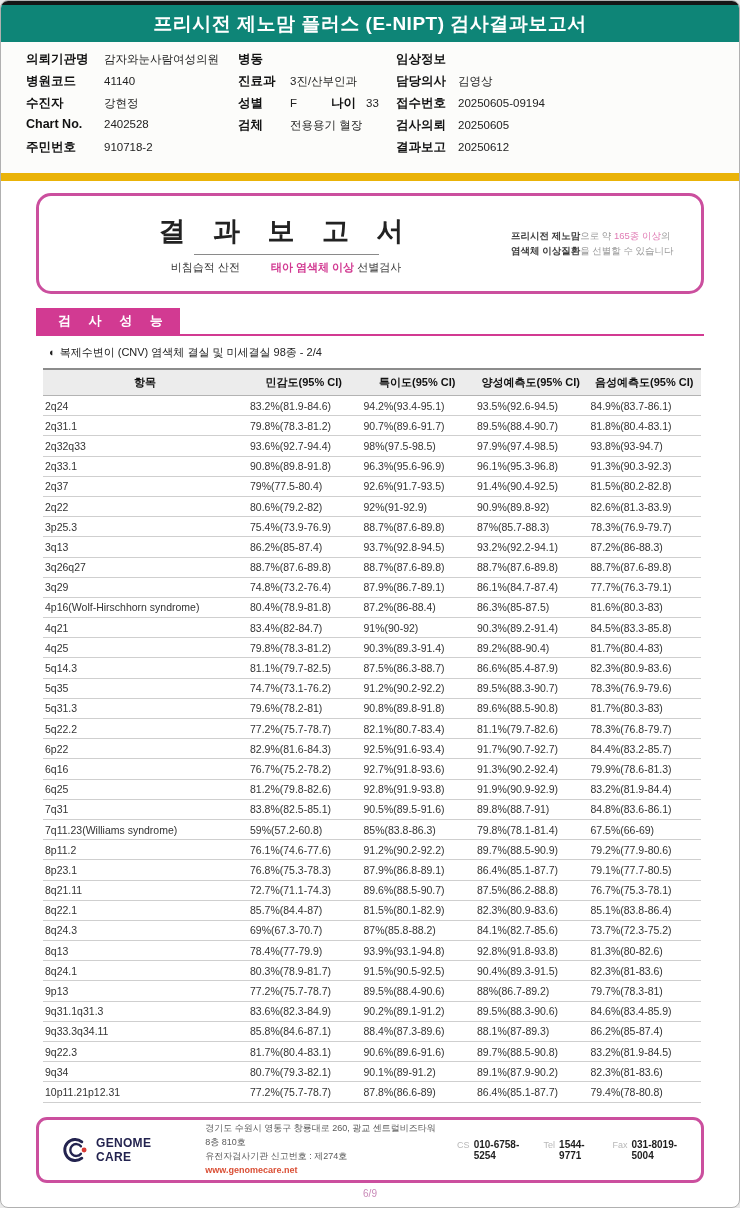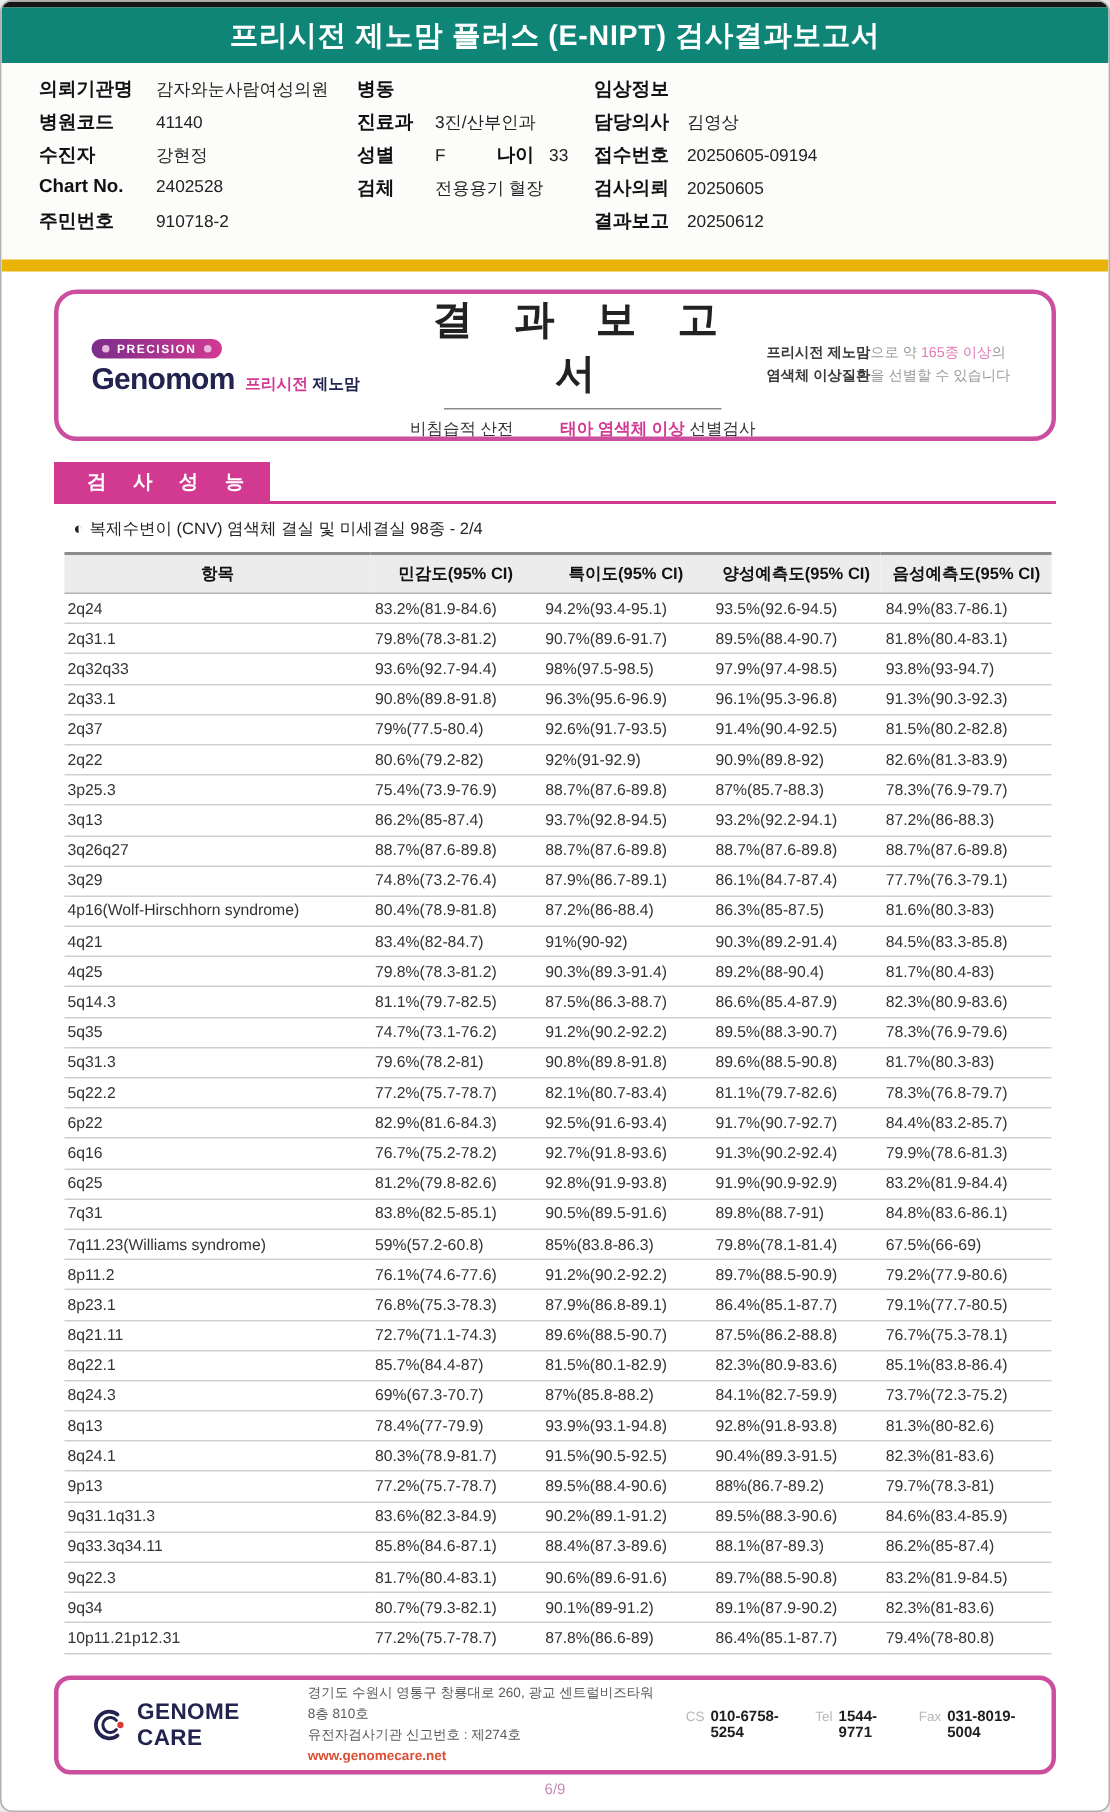--- a/index.html
+++ b/index.html
@@ -82,21 +82,21 @@
     white-space:nowrap; overflow:hidden;
   }
   table.perf td:first-child { padding-left:2px; }
   
   .footer-box {
     margin:14px 35px 0 35px; height:66px;
     border:3px solid #CB4F9E; border-radius:11px;
     display:flex; align-items:center; padding:0 16px 0 20px; gap:18px; background:#fff;
   }
   .gc-logo { display:flex; align-items:center; gap:6px; width:150px; }
-  .gc-name { font-size:15px; font-weight:bold; color:#23234f; letter-spacing:0.3px; }
+  .gc-name { font-size:12px; font-weight:bold; color:#23234f; letter-spacing:0.3px; }
   .addr-block { font-size:9px; color:#5a5a5a; line-height:1.55; }
   .addr-link { color:#DA4F35; font-weight:bold; }
   .contact-block { margin-left:auto; display:flex; gap:16px; align-items:center; }
   .contact-item { display:flex; gap:4px; align-items:baseline; }
   .c-label { font-size:9px; color:#b8b8b8; }
   .c-value { font-size:10px; font-weight:bold; color:#1e1e1e; }
   .page-num { text-align:center; font-size:10px; color:#C98AB8; margin-top:5px; }
 </style>
 </head>
 <body>
@@ -171,31 +171,20 @@
         <span class="p-value">20250605</span>
       </div>
       <div class="p-row">
         <span class="p-label">결과보고</span>
         <span class="p-value">20250612</span>
       </div>
     </div>
   </div>
 
   <div class="banner">
-    <div class="brand-block">
-      <div class="precision-pill">
-        <span class="pill-dot"></span>
-        <span class="pill-text">PRECISION</span>
-        <span class="pill-dot"></span>
-      </div>
-      <div class="brand-line">
-        <span class="brand-en">Genomom</span>
-        <span class="brand-kr"><span class="pink">프리시전</span> <span class="dark">제노맘</span></span>
-      </div>
-    </div>
     <div class="center-block">
       <div class="report-title">결 과 보 고 서</div>
       <div class="report-rule"></div>
       <div class="report-sub"><span>비침습적 산전 </span><span class="pink">태아 염색체 이상</span><span> 선별검사</span></div>
     </div>
     <div class="note-block">
       <span class="bold-dark">프리시전 제노맘</span><span>으로 약 </span><span class="pink">165종 이상</span><span>의</span><br>
       <span class="bold-dark">염색체 이상질환</span><span>을 선별할 수 있습니다</span>
     </div>
   </div>
@@ -397,21 +386,21 @@
           <td>8q22.1</td>
           <td>85.7%(84.4-87)</td>
           <td>81.5%(80.1-82.9)</td>
           <td>82.3%(80.9-83.6)</td>
           <td>85.1%(83.8-86.4)</td>
         </tr>
         <tr>
           <td>8q24.3</td>
           <td>69%(67.3-70.7)</td>
           <td>87%(85.8-88.2)</td>
-          <td>84.1%(82.7-59.9)</td>
+          <td>84.1%(82.7-85.6)</td>
           <td>73.7%(72.3-75.2)</td>
         </tr>
         <tr>
           <td>8q13</td>
           <td>78.4%(77-79.9)</td>
           <td>93.9%(93.1-94.8)</td>
           <td>92.8%(91.8-93.8)</td>
           <td>81.3%(80-82.6)</td>
         </tr>
         <tr>

